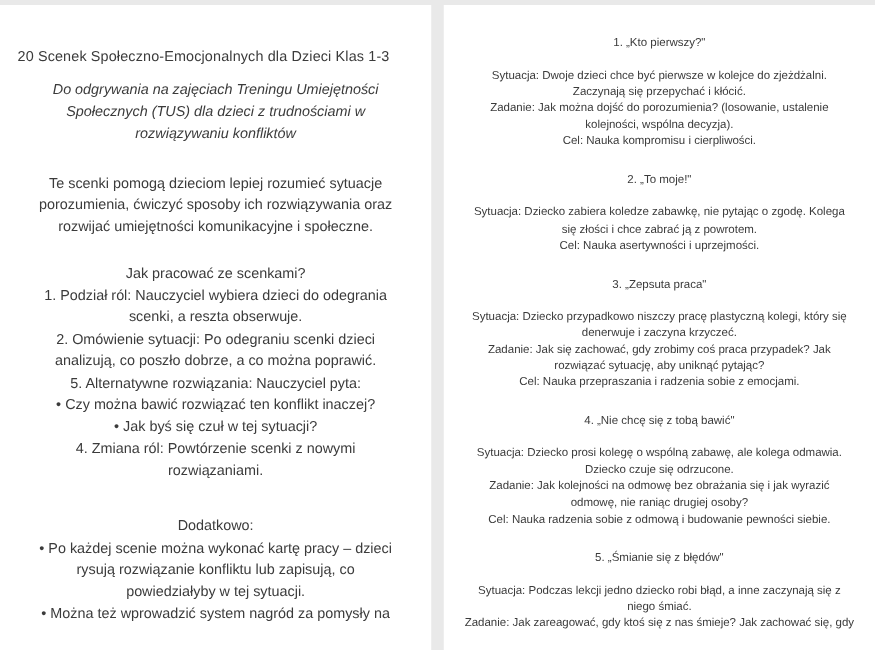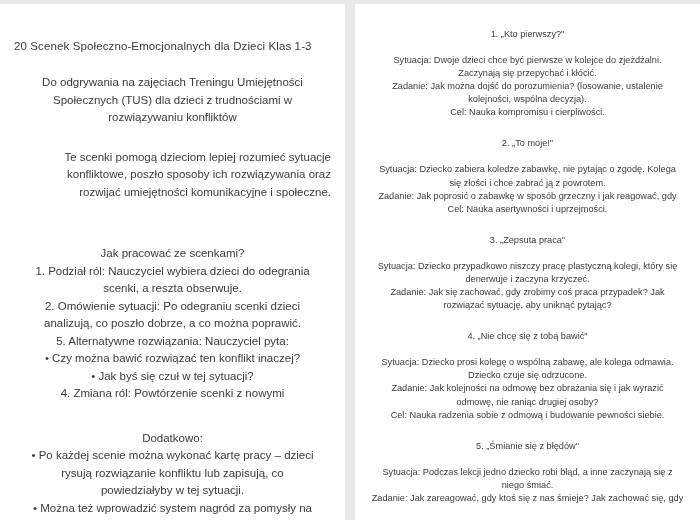--- a/index.html
+++ b/index.html
@@ -68,24 +68,24 @@
     text-align: center;
     font-size: 11.5px;
     line-height: 17.5px;
     color: #3b3b3b;
   }
 
   .left-block p {
     margin: 0;
   }
 
-  #intro-subtitle { margin-top: 20px; }
-  #intro-purpose  { margin-top: 22px; text-align: right; }
-
-  #howto-section  { margin-top: 44px; }
+  #intro-subtitle { margin-top: 10px; font-style: italic; }
+  #intro-purpose  { margin-top: 22px; }
+
+  #howto-section  { margin-top: 20px; }
   #extra-section  { margin-top: 27px; }
 
   .left-line { display: block; }
 
   
   .scene {
     text-align: center;
     color: #3b3b3b;
   }
 
@@ -122,36 +122,37 @@
       <p>
         <span class="left-line">Do odgrywania na zajęciach Treningu Umiejętności</span>
         <span class="left-line">Społecznych (TUS) dla dzieci z trudnościami w</span>
         <span class="left-line">rozwiązywaniu konfliktów</span>
       </p>
     </div>
 
     <div class="left-block" id="intro-purpose">
       <p>
         <span class="left-line">Te scenki pomogą dzieciom lepiej rozumieć sytuacje</span>
-        <span class="left-line">konfliktowe, poszło sposoby ich rozwiązywania oraz</span>
+        <span class="left-line">porozumienia, ćwiczyć sposoby ich rozwiązywania oraz</span>
         <span class="left-line">rozwijać umiejętności komunikacyjne i społeczne.</span>
       </p>
     </div>
 
     <div class="left-block" id="howto-section">
       <p>Jak pracować ze scenkami?</p>
       <p>
         <span class="left-line">1. Podział ról: Nauczyciel wybiera dzieci do odegrania</span>
         <span class="left-line">scenki, a reszta obserwuje.</span>
         <span class="left-line">2. Omówienie sytuacji: Po odegraniu scenki dzieci</span>
         <span class="left-line">analizują, co poszło dobrze, a co można poprawić.</span>
         <span class="left-line">5. Alternatywne rozwiązania: Nauczyciel pyta:</span>
         <span class="left-line">• Czy można bawić rozwiązać ten konflikt inaczej?</span>
         <span class="left-line">• Jak byś się czuł w tej sytuacji?</span>
         <span class="left-line">4. Zmiana ról: Powtórzenie scenki z nowymi</span>
+        <span class="left-line">rozwiązaniami.</span>
       </p>
     </div>
 
     <div class="left-block" id="extra-section">
       <p>Dodatkowo:</p>
       <p>
         <span class="left-line">• Po każdej scenie można wykonać kartę pracy – dzieci</span>
         <span class="left-line">rysują rozwiązanie konfliktu lub zapisują, co</span>
         <span class="left-line">powiedziałyby w tej sytuacji.</span>
         <span class="left-line">• Można też wprowadzić system nagród za pomysły na</span>
@@ -173,31 +174,31 @@
             <span class="line">Zadanie: Jak można dojść do porozumienia? (losowanie, ustalenie</span>
             <span class="line">kolejności, wspólna decyzja).</span>
             <span class="line">Cel: Nauka kompromisu i cierpliwości.</span>
           </p>
         </div>
         <div class="scene">
           <p class="scene-heading">2. „To moje!"</p>
           <p class="scene-body">
             <span class="line">Sytuacja: Dziecko zabiera koledze zabawkę, nie pytając o zgodę. Kolega</span>
             <span class="line">się złości i chce zabrać ją z powrotem.</span>
-            <span class="line">Zadanie: Jak poprosić o zabawkę w sposób grzeczny i jak reagować, gdy</span>
             <span class="line">Cel: Nauka asertywności i uprzejmości.</span>
           </p>
         </div>
         <div class="scene">
           <p class="scene-heading">3. „Zepsuta praca"</p>
           <p class="scene-body">
             <span class="line">Sytuacja: Dziecko przypadkowo niszczy pracę plastyczną kolegi, który się</span>
             <span class="line">denerwuje i zaczyna krzyczeć.</span>
             <span class="line">Zadanie: Jak się zachować, gdy zrobimy coś praca przypadek? Jak</span>
             <span class="line">rozwiązać sytuację, aby uniknąć pytając?</span>
+            <span class="line">Cel: Nauka przepraszania i radzenia sobie z emocjami.</span>
           </p>
         </div>
         <div class="scene">
           <p class="scene-heading">4. „Nie chcę się z tobą bawić"</p>
           <p class="scene-body">
             <span class="line">Sytuacja: Dziecko prosi kolegę o wspólną zabawę, ale kolega odmawia.</span>
             <span class="line">Dziecko czuje się odrzucone.</span>
             <span class="line">Zadanie: Jak kolejności na odmowę bez obrażania się i jak wyrazić</span>
             <span class="line">odmowę, nie raniąc drugiej osoby?</span>
             <span class="line">Cel: Nauka radzenia sobie z odmową i budowanie pewności siebie.</span>

